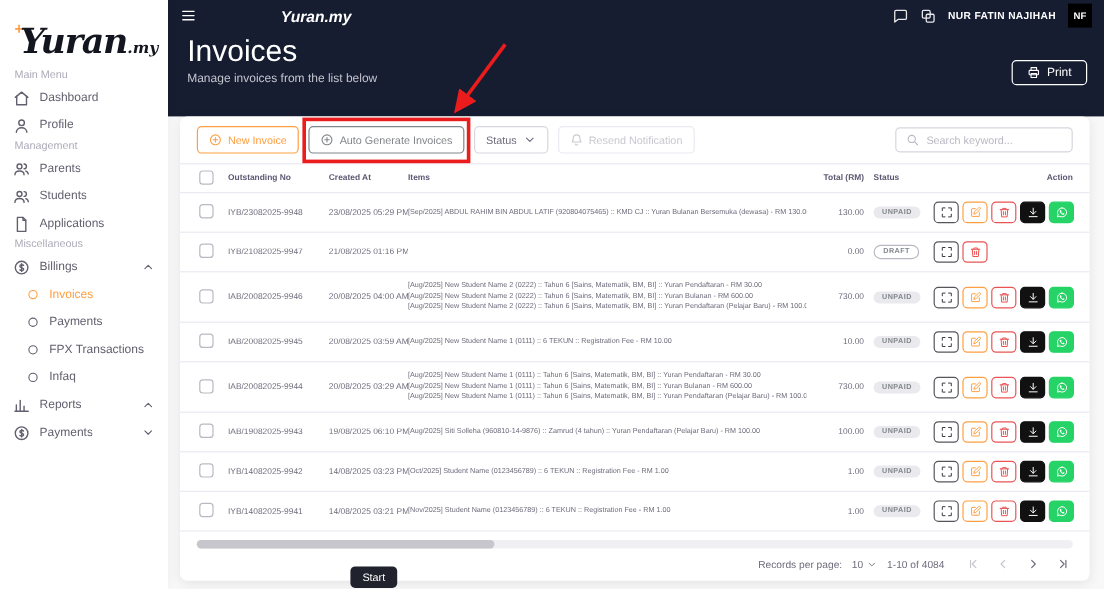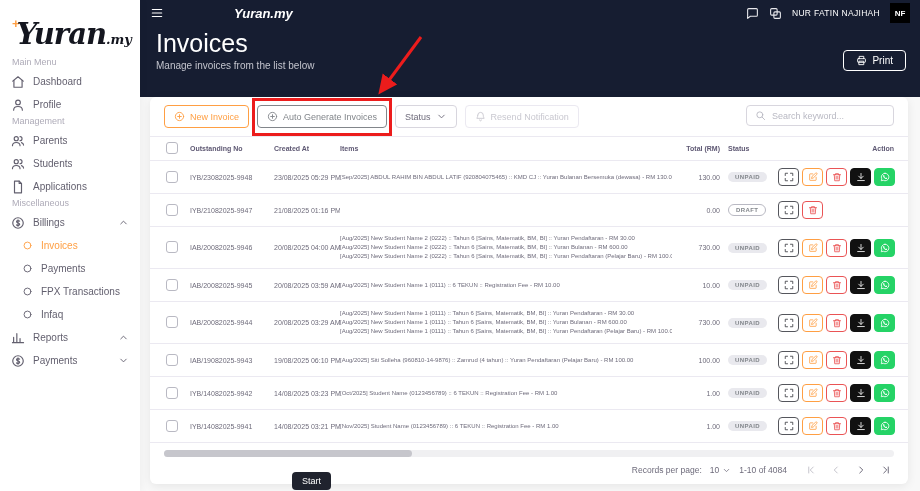--- a/index.html
+++ b/index.html
@@ -25,31 +25,31 @@
   .nav-item.active, .nav-item.active .ic { color: #ff9f43; }
   .lbl { white-space: nowrap; overflow: hidden; }
 
   
   .header { position: absolute; left: 140px; top: 0; width: 780px; height: 97px; background: #161d31; color: #fff; }
   .topbar { display: flex; align-items: center; height: 26px; padding: 0 10px; gap: 8px; }
   .menu-ic { width: 14px; height: 14px; color: #fff; cursor: pointer; }
   .brand { margin-left: 62px; font-style: italic; font-weight: 700; font-size: 13px; }
   .topbar-right { margin-left: auto; display: flex; align-items: center; gap: 10px; }
   .topbar-ic { width: 13px; height: 13px; color: #e8e8ec; cursor: pointer; }
-  .user-name { font-size: 8.5px; font-weight: 400; letter-spacing: .3px; }
+  .user-name { font-size: 8.5px; font-weight: 700; letter-spacing: .3px; }
   .avatar { width: 20px; height: 20px; background: #000; color: #fff; font-size: 8px; font-weight: 700; display: flex; align-items: center; justify-content: center; cursor: pointer; }
   .header-body { display: flex; justify-content: space-between; align-items: flex-end; padding: 0 14px 13px 16px; }
   .page-title { font-size: 25px; font-weight: 500; margin: 3px 0 2px; }
   .page-subtitle { font-size: 10px; color: #c3c4cd; }
   .print-btn { display: flex; align-items: center; gap: 5px; background: transparent; border: 1px solid #fff; color: #fff; border-radius: 4px; font-size: 10px; padding: 4px 12px; font-family: inherit; cursor: pointer; }
   .print-btn .ic { width: 11px; height: 11px; }
 
   
   .card { position: absolute; left: 150px; top: 97px; width: 758px; height: 387px; background: #fff; border-radius: 6px; box-shadow: 0 2px 10px rgba(0,0,0,.08); z-index: 2; display: flex; flex-direction: column; }
-  .toolbar { display: flex; align-items: flex-start; gap: 8px; padding: 8px 14px; border-bottom: 1px solid #ebe9f1; }
+  .toolbar { display: flex; align-items: center; gap: 8px; padding: 8px 14px; border-bottom: 1px solid #ebe9f1; }
   .btn { display: inline-flex; align-items: center; gap: 5px; background: #fff; border-radius: 4px; font-size: 9px; padding: 5px 9px; font-family: inherit; cursor: pointer; white-space: nowrap; }
   .btn .ic { width: 11px; height: 11px; }
   .btn-orange { border: 1px solid #ff9f43; color: #ff9f43; }
   .btn-gray { border: 1px solid #82868b; color: #82868b; }
   .status-dd { border: 1px solid #d8d6de; color: #6e6b7b; }
   .caret { width: 10px; height: 10px; }
   .btn-disabled { border: 1px solid #ebe9f1; color: #c9c8d0; }
   .search-box { margin-left: auto; display: flex; align-items: center; gap: 6px; border: 1px solid #d8d6de; border-radius: 4px; padding: 4px 8px; width: 148px; color: #b9b9c3; }
   .search-box .ic { width: 11px; height: 11px; flex: none; }
   .search-input { border: none; outline: none; font-size: 9px; width: 100%; font-family: inherit; color: #6e6b7b; background: transparent; }

